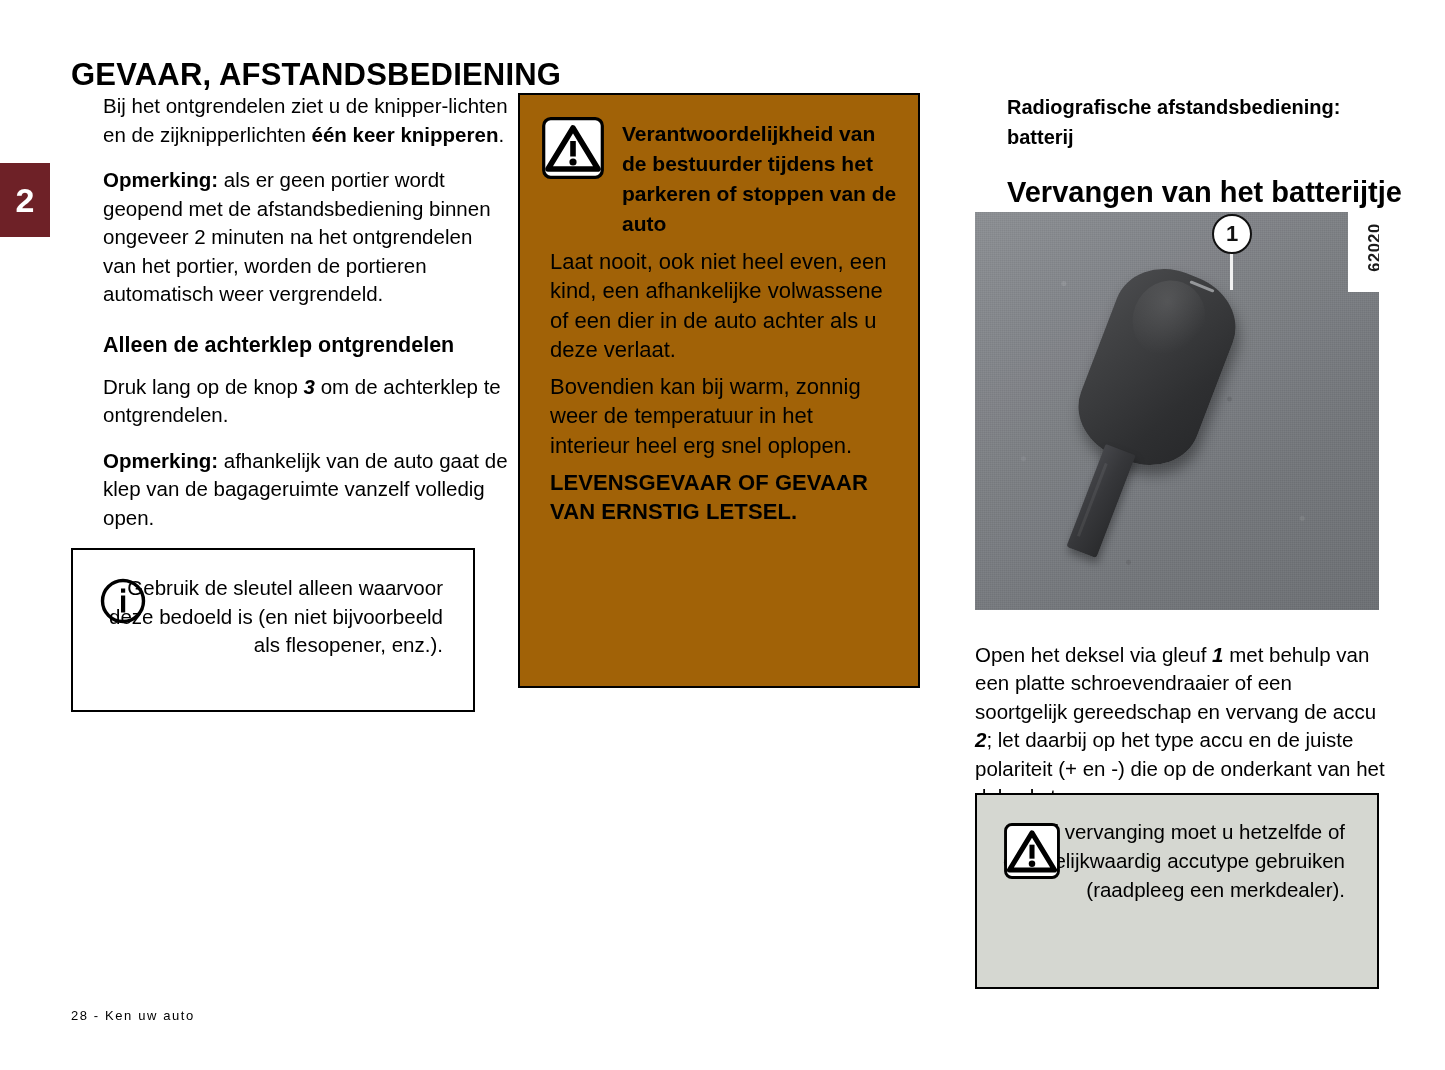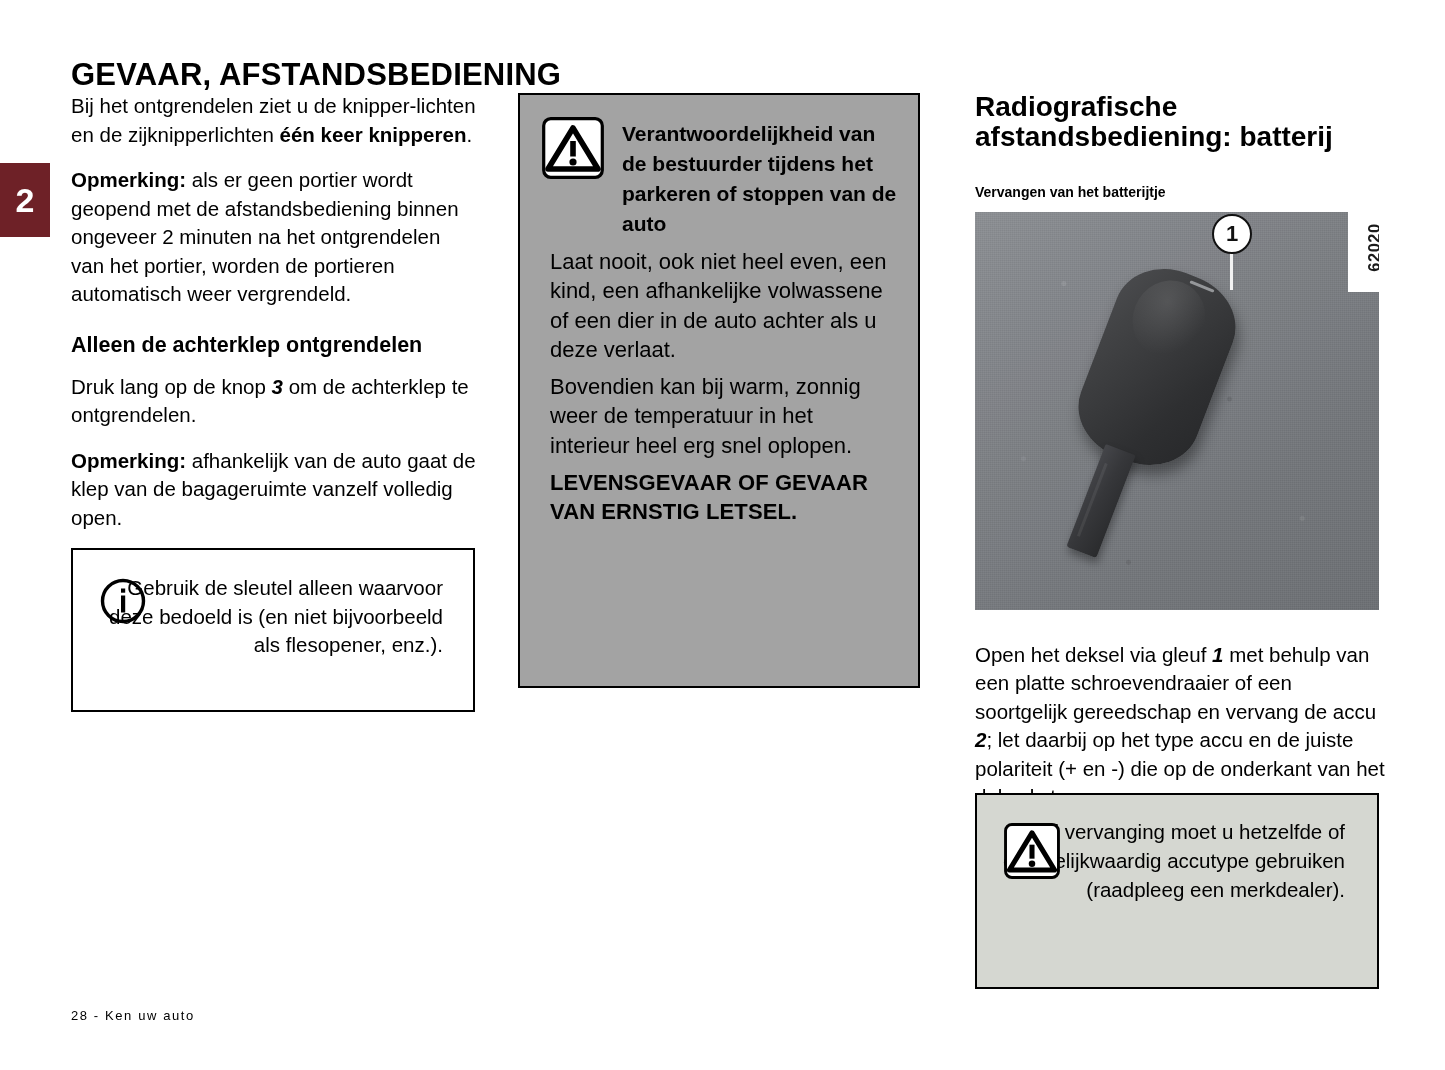--- a/index.html
+++ b/index.html
@@ -41,20 +41,21 @@
     font-size: 31px;
     font-weight: 700;
     letter-spacing: 0.2px;
     white-space: nowrap;
   }
 
   
   .col {
     position: absolute;
     top: 92px;
+    margin-left: 32px;
   }
   #col-left  { left: 71px;  width: 405px; }
   #col-right { left: 975px; width: 405px; }
 
   p.body, p.note {
     margin: 0 0 17px 0;
     font-size: 20.5px;
     line-height: 28.5px;
   }
   b, strong { font-weight: 700; }
@@ -65,27 +66,27 @@
 
   h2.sub {
     margin: 22px 0 14px 0;
     font-size: 21.5px;
     font-weight: 700;
     line-height: 28px;
   }
 
   h2.colhead {
     margin: 0 0 26px 0;
-    font-size: 28px;
+    font-size: 20px;
     font-weight: 700;
     line-height: 30px;
   }
   h3.colsub {
     margin: 0 0 18px 0;
-    font-size: 14px;
+    font-size: 29px;
     font-weight: 700;
     line-height: 28px;
   }
 
   
   #info-box {
     position: absolute;
     left: 71px;
     top: 548px;
     width: 404px;
@@ -110,21 +111,21 @@
 
   
   #warn-box {
     position: absolute;
     left: 518px;
     top: 93px;
     width: 402px;
     height: 595px;
     border: 2.5px solid #000;
     box-sizing: border-box;
-    background: #a3a3a3;
+    background: #a16207;
     padding: 22px 20px 0 22px;
   }
   #warn-head-row {
     display: flex;
     align-items: flex-start;
     gap: 18px;
   }
   #warn-head-text {
     font-size: 21px;
     font-weight: 700;

